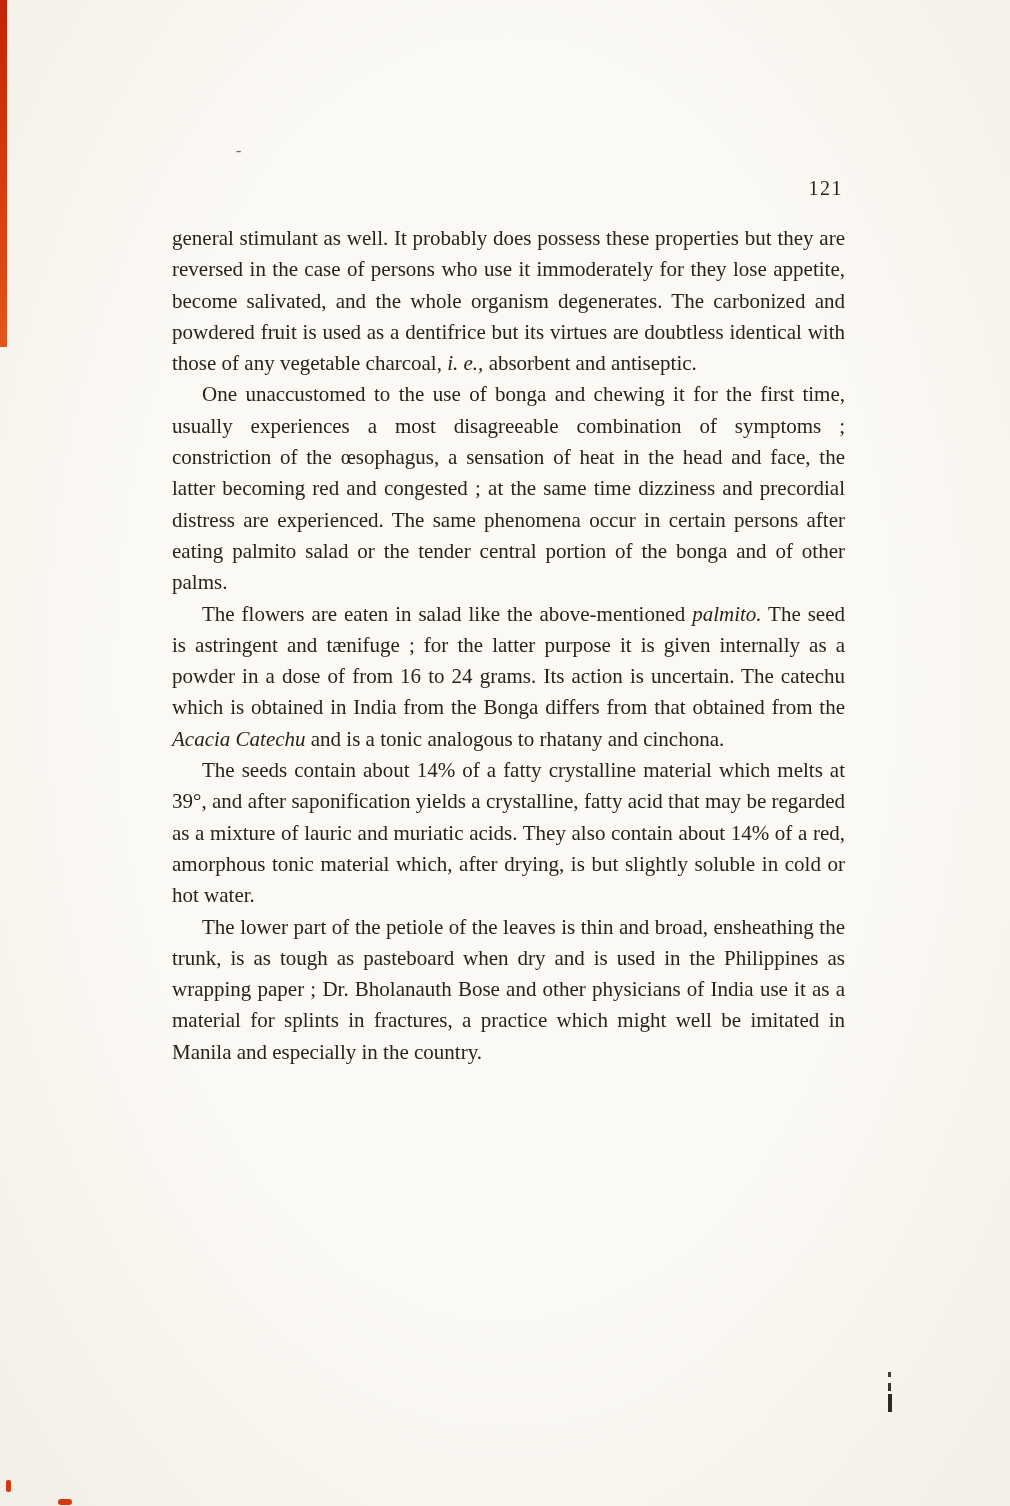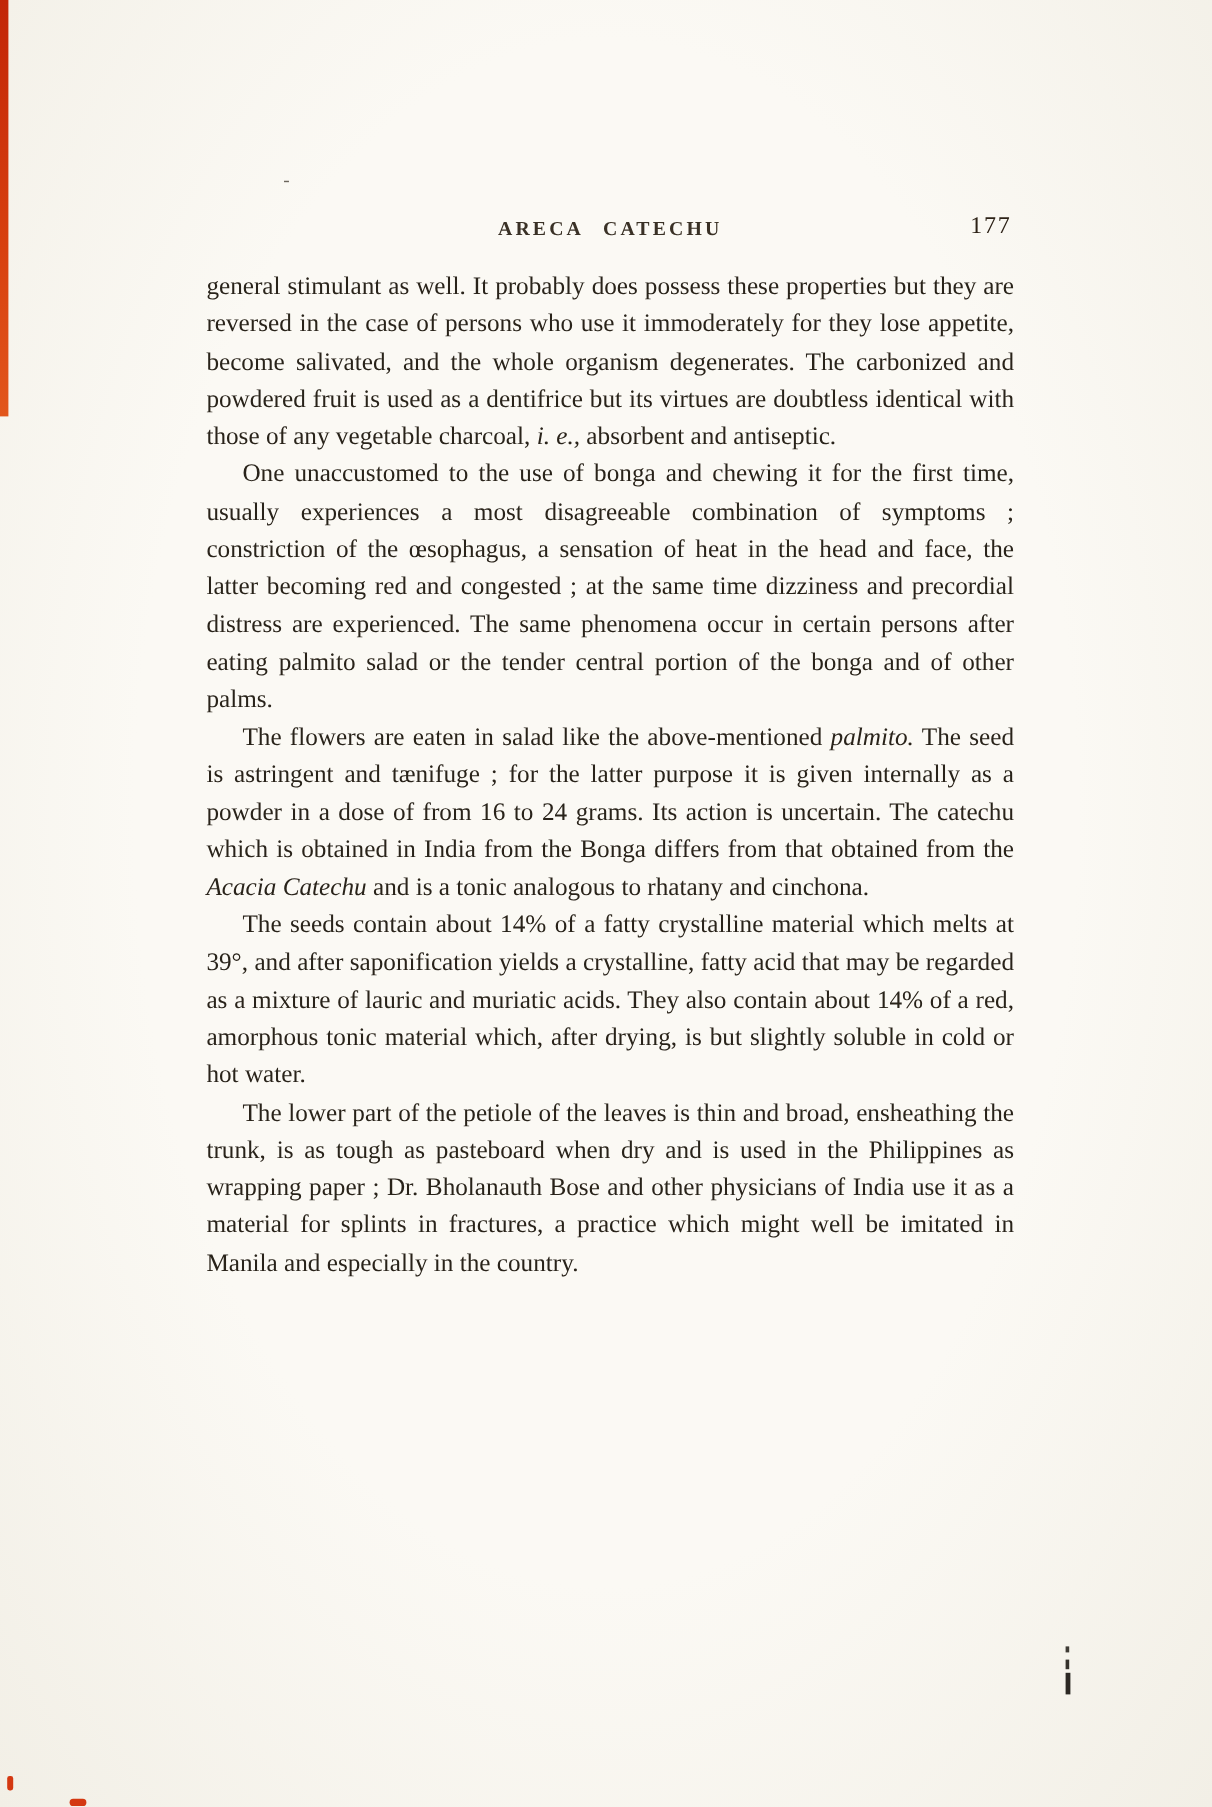--- a/index.html
+++ b/index.html
@@ -59,22 +59,21 @@
 
 <div class="page">
 
   <div class="red-strip"></div>
   <div class="red-dot-a"></div>
   <div class="red-dot-b"></div>
 
   <div class="stray-dash">-</div>
 
   <header class="running-head">
-    <span class="head-title">ARECA CATECHU</span>
-    <span class="page-num">177</span>
+    <span class="page-num">121</span>
   </header>
 
   <main class="text-block">
 
     <p class="para"><span>general stimulant as well.  It probably does possess these properties but they are reversed in the case of persons who use it immoderately for they lose appetite, become salivated, and the whole organism degenerates.  The carbonized and powdered fruit is used as a dentifrice but its virtues are doubtless identical with those of any vegetable charcoal, </span><i class="it">i. e.,</i><span> absorbent and antiseptic.</span></p>
 
     <p class="para indent"><span>One unaccustomed to the use of bonga and chewing it for the first time, usually experiences a most disagreeable combination of symptoms ; constriction of the œsophagus, a sensation of heat in the head and face, the latter becoming red and congested ; at the same time dizziness and precordial distress are experienced.  The same phenomena occur in certain persons after eating palmito salad or the tender central portion of the bonga and of other palms.</span></p>
 
     <p class="para indent"><span>The flowers are eaten in salad like the above-mentioned </span><i class="it">palmito.</i><span>  The seed is astringent and tænifuge ; for the latter purpose it is given internally as a powder in a dose of from 16 to 24 grams.  Its action is uncertain.  The catechu which is obtained in India from the Bonga differs from that obtained from the </span><i class="it">Acacia Catechu</i><span> and is a tonic analogous to rhatany and cinchona.</span></p>
 

